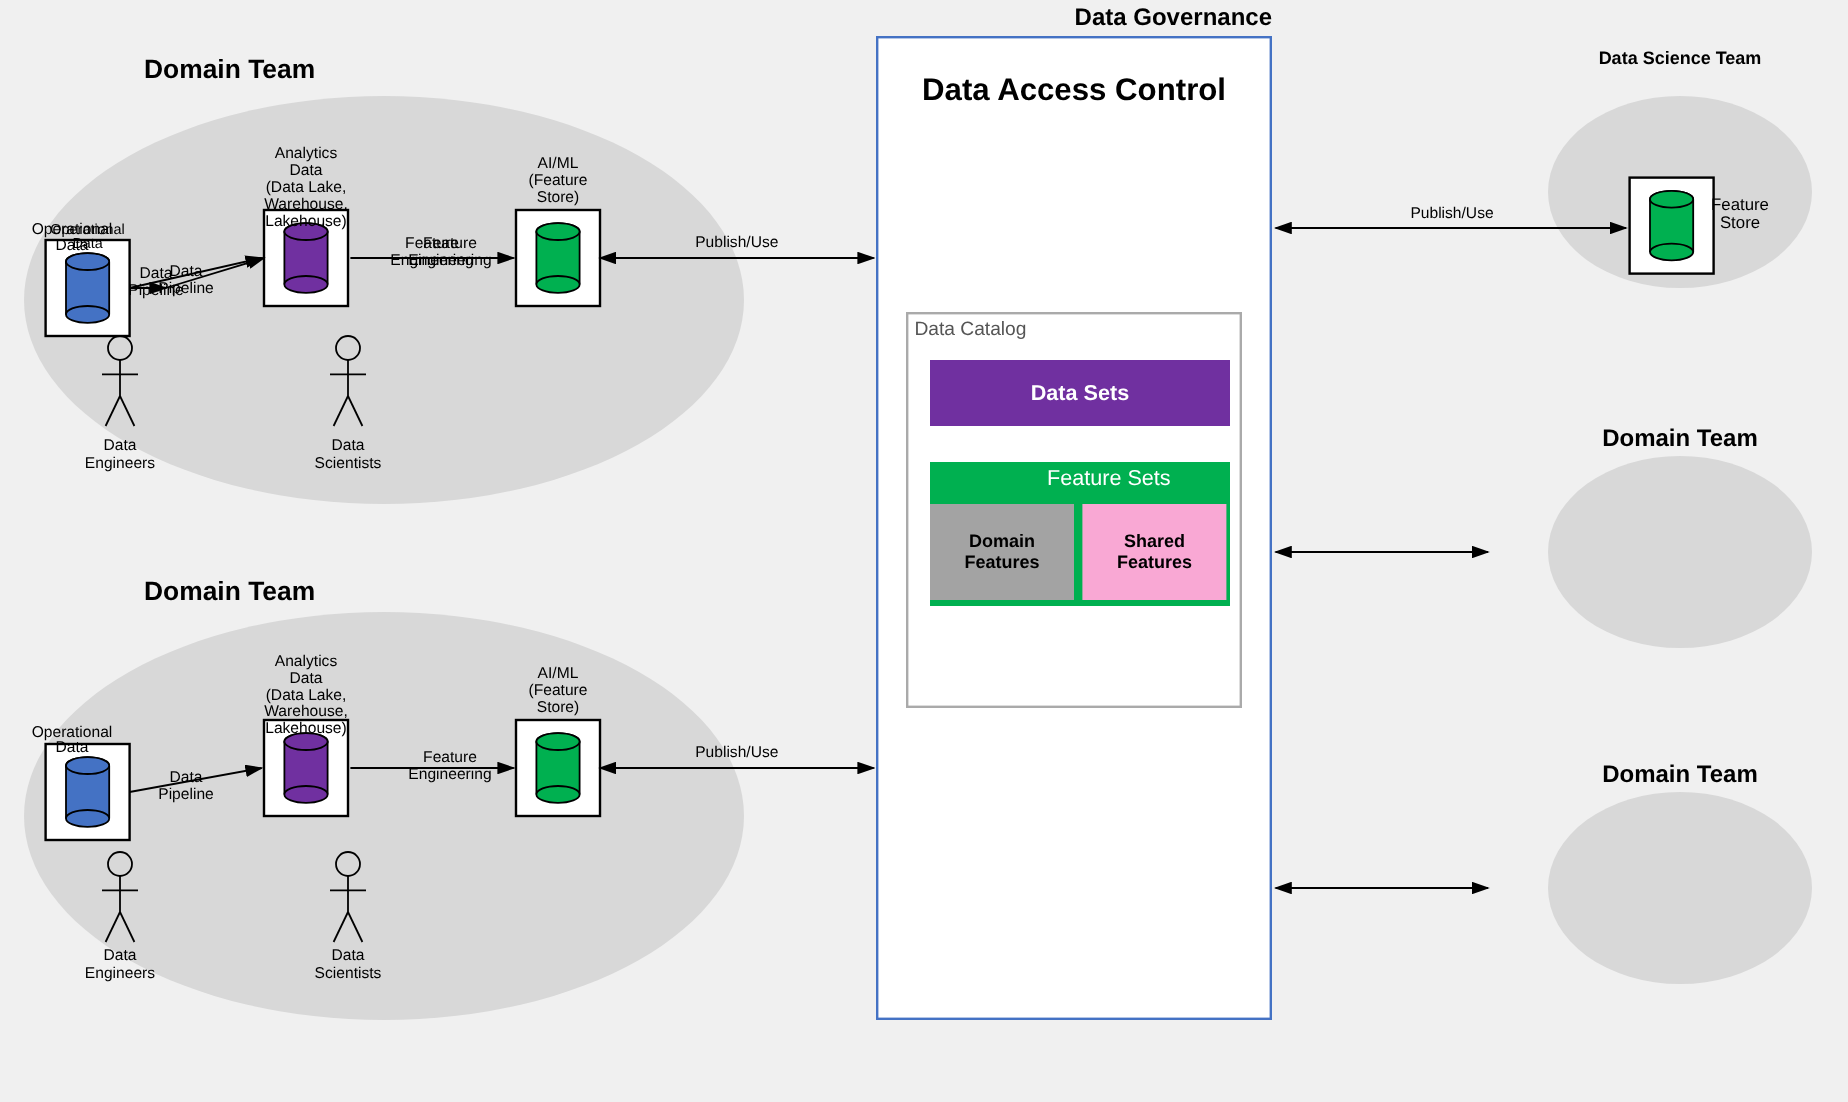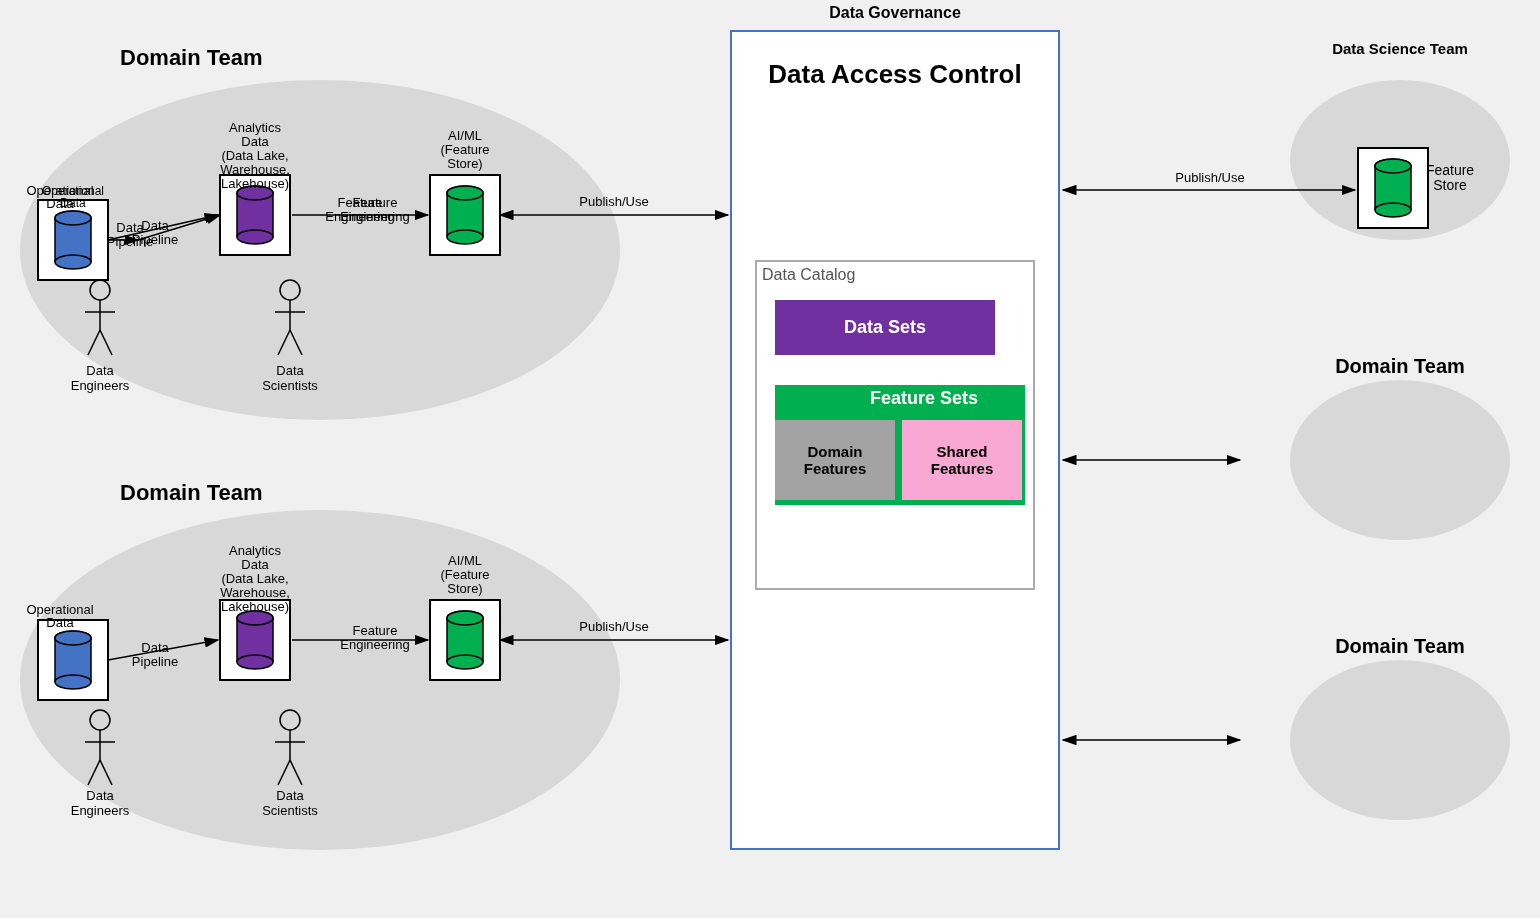--- a/index.html
+++ b/index.html
@@ -99,21 +99,21 @@
       height: 330px;
       border: 2px solid #aaa;
       background: white;
     }
 
     
     .datasets-box {
       position: absolute;
       left: 775px;
       top: 300px;
-      width: 220px;
+      width: 250px;
       height: 55px;
       background: #7030a0;
       display: flex;
       align-items: center;
       justify-content: center;
     }
     .datasets-box span {
       color: white;
       font-size: 18px;
       font-weight: bold;
@@ -129,21 +129,21 @@
       background: #00b050;
     }
 
     .featuresets-label {
       position: absolute;
       left: 775px;
       top: 388px;
       width: 250px;
       text-align: center;
       font-size: 18px;
-      font-weight: bold;
+      font-weight: normal;
       color: white;
       padding-left: 48px;
     }
 
     
     .domain-features {
       position: absolute;
       left: 775px;
       top: 420px;
       width: 120px;
@@ -206,21 +206,21 @@
   <div class="circle-right-top"></div>
 
   <div class="circle-right-mid"></div>
 
   <div class="circle-right-bottom"></div>
 
   <div class="gov-box"></div>
 
   <div class="title" style="left:120px; top:45px;">Domain Team</div>
   <div class="title" style="left:120px; top:480px;">Domain Team</div>
-  <div class="title" style="left:730px; top:4px; width:330px; font-size:16px;">Data Governance</div>
+  <div class="title" style="left:730px; top:4px; width:330px; font-size:20px;text-align:right;">Data Governance</div>
   <div class="title" style="left:735px; top:59px; width:320px; font-size:26px;">Data Access Control</div>
   <div class="title" style="right:30px; top:40px; width:220px; font-size:15px;">Data Science Team</div>
   <div class="title" style="right:30px; top:355px; width:220px; font-size:20px;">Domain Team</div>
   <div class="title" style="right:30px; top:635px; width:220px; font-size:20px;">Domain Team</div>
 
   <div class="catalog-box"></div>
   <div class="label-text" style="left:762px; top:266px; font-size:16px; color:#555;">Data Catalog</div>
 
   <div class="datasets-box">
     <span>Data Sets</span>

